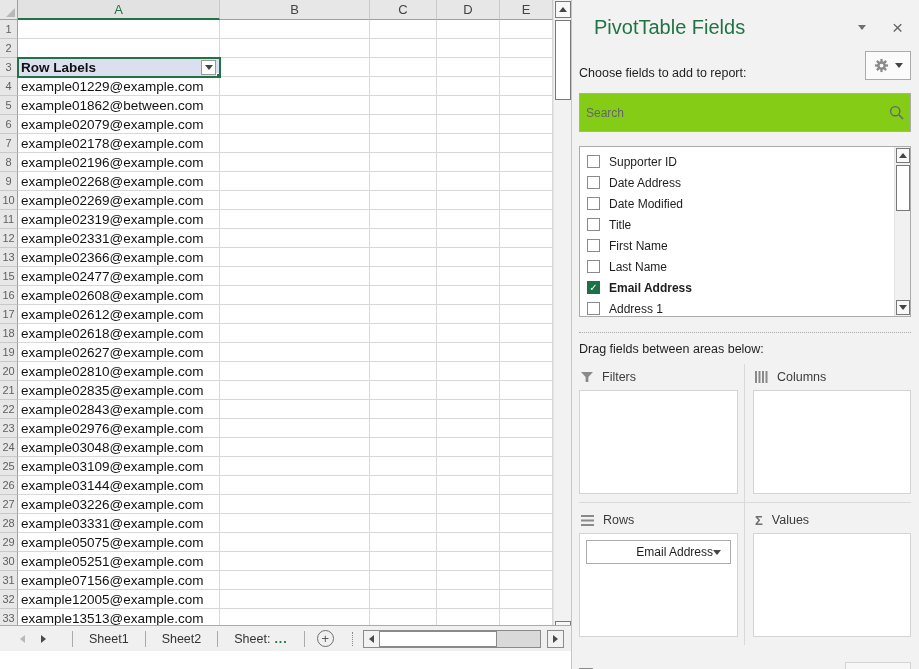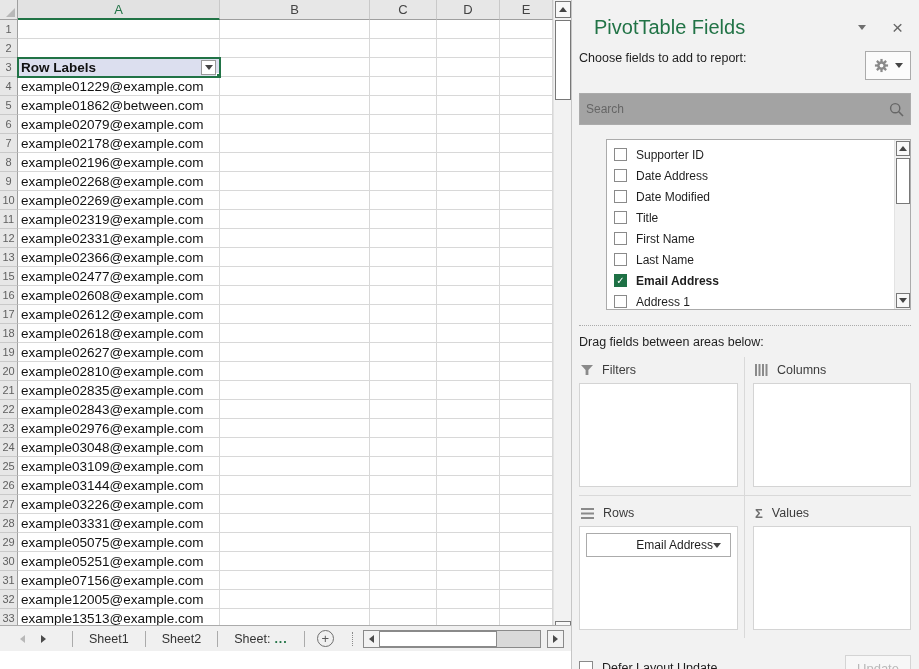--- a/index.html
+++ b/index.html
@@ -59,33 +59,33 @@
   .hs-right .tri-right, .hs-btn .tri-left { border-right-color:#4A4A4A; }
 
   
   .pane { position:absolute; left:571px; top:0; width:348px; height:669px; background:#F2F2F2; border-left:1px solid #C6C6C6;
           padding:0 8px 0 7px; }
   .pane-head { display:flex; align-items:center; padding:16px 8px 4px 15px; }
   .pane-title { color:#217346; font-size:20px; flex:1; }
   .pane-head .tri-down { border-top-color:#6F6F6F; margin-right:26px; }
   .pane-close { color:#666; font-size:19px; line-height:1; }
 
-  .choose-row { display:flex; align-items:flex-start; margin-top:8px; }
+  .choose-row { display:flex; align-items:flex-end; margin-top:8px; }
   .choose-label { flex:1; color:#1E1E1E; font-size:12.5px; }
   .gear-btn { width:46px; height:29px; background:#FBFBFB; border:1px solid #ABABAB; display:flex; align-items:center;
               justify-content:center; gap:6px; }
 
-  .search-box { margin-top:13px; height:32px; background:#a3a3a3; border:1px solid #ABABAB; display:flex; align-items:center;justify-content:space-between; }
+  .search-box { margin-top:13px; height:39px; background:#84cc16; border:1px solid #ABABAB; display:flex; align-items:center;justify-content:space-between; }
   .search-box input { flex:1; border:none; outline:none; font-family:"Liberation Sans",sans-serif; font-size:12px;
                       color:#333; padding-left:6px; background:transparent; }
   .search-box input::placeholder { color:#666; }
   .search-icon { margin-right:6px; flex-shrink:0; }
 
   .field-list { margin-top:14px; height:171px; background:#fff; border:1px solid #ABABAB; position:relative;
-                padding:4px 17px 0 0; overflow:hidden;margin-left:27px; }
+                padding:4px 17px 0 0; overflow:hidden; }
   .field-item { height:21px; display:flex; align-items:center; padding-left:7px; }
   .fchk { width:13px; height:13px; border:1px solid #8A8A8A; background:#fff; margin-right:9px; flex-shrink:0;
           display:flex; align-items:center; justify-content:center; font-size:10px; color:#fff; }
   .fchk.checked { background:#1E7145; border-color:#1E7145; }
   .field-label { font-size:12px; color:#1E1E1E; }
   .field-item.checked .field-label { font-weight:bold; }
   .list-scroll { position:absolute; right:0; top:0; bottom:0; width:16px; background:#F1F1F1; border-left:1px solid #E3E3E3; }
   .list-scroll .sbtn { width:14px; height:15px; }
   .list-scroll .sbtn.up { top:1px; } .list-scroll .sbtn.down { bottom:1px; }
   .list-scroll .sthumb { width:14px; top:18px; height:46px; }

